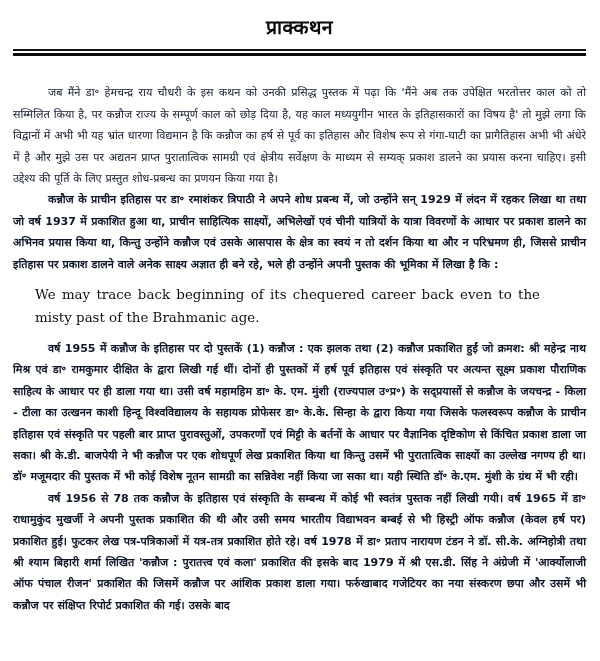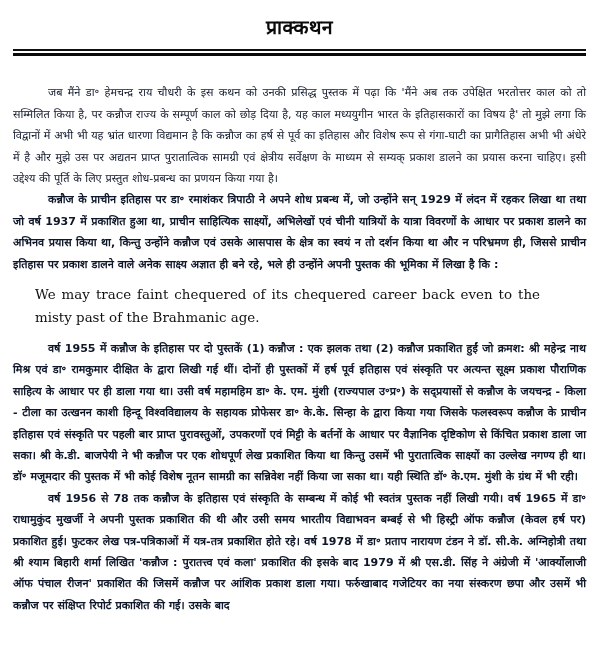--- a/index.html
+++ b/index.html
@@ -99,21 +99,21 @@
       <div class="rule-thick"></div>
     </div>
   </div>
 
   <div class="body-text">
 
     <p class="para">जब मैंने डा॰ हेमचन्द्र राय चौधरी के इस कथन को उनकी प्रसिद्ध पुस्तक में पढ़ा कि 'मैंने अब तक उपेक्षित भरतोत्तर काल को तो सम्मिलित किया है, पर कन्नौज राज्य के सम्पूर्ण काल को छोड़ दिया है, यह काल मध्ययुगीन भारत के इतिहासकारों का विषय है' तो मुझे लगा कि विद्वानों में अभी भी यह भ्रांत धारणा विद्यमान है कि कन्नौज का हर्ष से पूर्व का इतिहास और विशेष रूप से गंगा-घाटी का प्रागैतिहास अभी भी अंधेरे में है और मुझे उस पर अद्यतन प्राप्त पुरातात्विक सामग्री एवं क्षेत्रीय सर्वेक्षण के माध्यम से सम्यक् प्रकाश डालने का प्रयास करना चाहिए। इसी उद्देश्य की पूर्ति के लिए प्रस्तुत शोध-प्रबन्ध का प्रणयन किया गया है।</p>
 
     <p class="para cont">कन्नौज के प्राचीन इतिहास पर डा॰ रमाशंकर त्रिपाठी ने अपने शोध प्रबन्ध में, जो उन्होंने सन् 1929 में लंदन में रहकर लिखा था तथा जो वर्ष 1937 में प्रकाशित हुआ था, प्राचीन साहित्यिक साक्ष्यों, अभिलेखों एवं चीनी यात्रियों के यात्रा विवरणों के आधार पर प्रकाश डालने का अभिनव प्रयास किया था, किन्तु उन्होंने कन्नौज एवं उसके आसपास के क्षेत्र का स्वयं न तो दर्शन किया था और न परिभ्रमण ही, जिससे प्राचीन इतिहास पर प्रकाश डालने वाले अनेक साक्ष्य अज्ञात ही बने रहे, भले ही उन्होंने अपनी पुस्तक की भूमिका में लिखा है कि :</p>
 
-    <div class="quote-block">We may trace faint chequered of its chequered career back even to the misty past of the Brahmanic age.</div>
+    <div class="quote-block">We may trace back beginning of its chequered career back even to the misty past of the Brahmanic age.</div>
 
     <p class="para cont">वर्ष 1955 में कन्नौज के इतिहास पर दो पुस्तकें (1) कन्नौज : एक झलक तथा (2) कन्नौज प्रकाशित हुईं जो क्रमश: श्री महेन्द्र नाथ मिश्र एवं डा॰ रामकुमार दीक्षित के द्वारा लिखी गई थीं। दोनों ही पुस्तकों में हर्ष पूर्व इतिहास एवं संस्कृति पर अत्यन्त सूक्ष्म प्रकाश पौराणिक साहित्य के आधार पर ही डाला गया था। उसी वर्ष महामहिम डा॰ के. एम. मुंशी (राज्यपाल उ॰प्र॰) के सद्प्रयासों से कन्नौज के जयचन्द्र - किला - टीला का उत्खनन काशी हिन्दू विश्वविद्यालय के सहायक प्रोफेसर डा॰ के.के. सिन्हा के द्वारा किया गया जिसके फलस्वरूप कन्नौज के प्राचीन इतिहास एवं संस्कृति पर पहली बार प्राप्त पुरावस्तुओं, उपकरणों एवं मिट्टी के बर्तनों के आधार पर वैज्ञानिक दृष्टिकोण से किंचित प्रकाश डाला जा सका। श्री के.डी. बाजपेयी ने भी कन्नौज पर एक शोधपूर्ण लेख प्रकाशित किया था किन्तु उसमें भी पुरातात्विक साक्ष्यों का उल्लेख नगण्य ही था। डॉ॰ मजूमदार की पुस्तक में भी कोई विशेष नूतन सामग्री का सन्निवेश नहीं किया जा सका था। यही स्थिति डॉ॰ के.एम. मुंशी के ग्रंथ में भी रही।</p>
 
     <p class="para cont">वर्ष 1956 से 78 तक कन्नौज के इतिहास एवं संस्कृति के सम्बन्ध में कोई भी स्वतंत्र पुस्तक नहीं लिखी गयी। वर्ष 1965 में डा॰ राधामुकुंद मुखर्जी ने अपनी पुस्तक प्रकाशित की थी और उसी समय भारतीय विद्याभवन बम्बई से भी हिस्ट्री ऑफ कन्नौज (केवल हर्ष पर) प्रकाशित हुई। फुटकर लेख पत्र-पत्रिकाओं में यत्र-तत्र प्रकाशित होते रहे। वर्ष 1978 में डा॰ प्रताप नारायण टंडन ने डॉ. सी.के. अग्निहोत्री तथा श्री श्याम बिहारी शर्मा लिखित 'कन्नौज : पुरातत्त्व एवं कला' प्रकाशित की इसके बाद 1979 में श्री एस.डी. सिंह ने अंग्रेजी में 'आर्क्योलाजी ऑफ पंचाल रीजन' प्रकाशित की जिसमें कन्नौज पर आंशिक प्रकाश डाला गया। फर्रुखाबाद गजेटियर का नया संस्करण छपा और उसमें भी कन्नौज पर संक्षिप्त रिपोर्ट प्रकाशित की गई। उसके बाद</p>
 
   </div>
 
 </div>
 
 </body></html>

